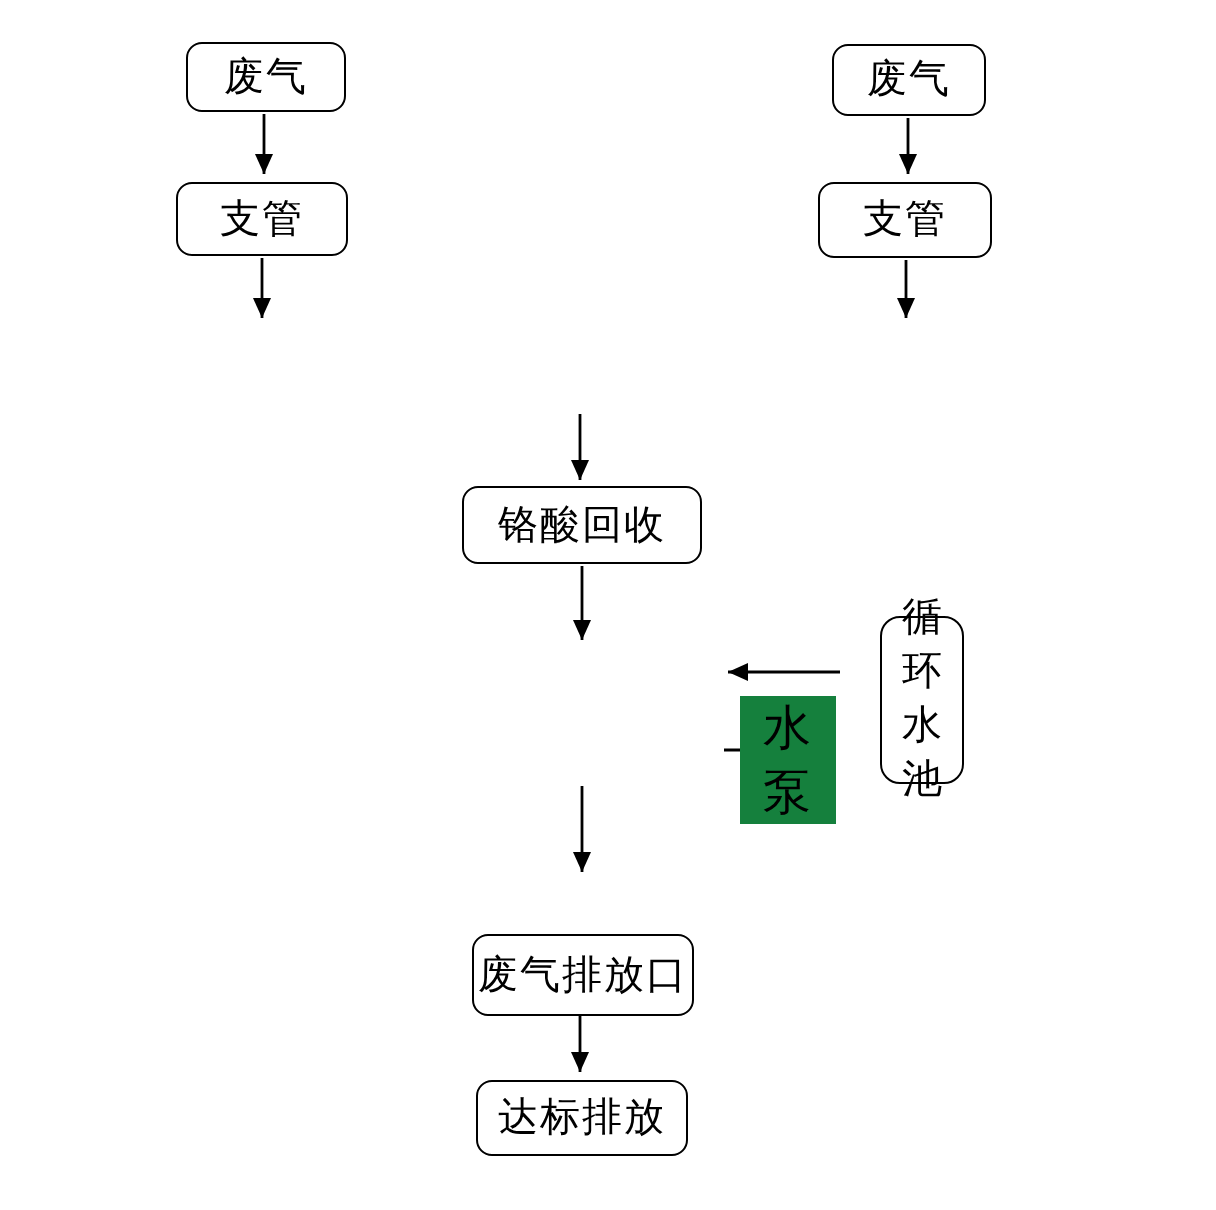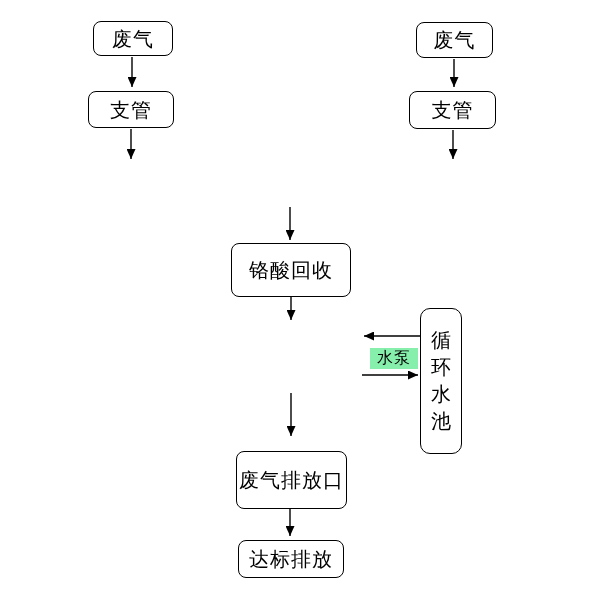--- a/index.html
+++ b/index.html
@@ -38,24 +38,24 @@
     width: 21px;
     margin: 0 auto;
     word-break: break-all;
     white-space: normal;
     text-align: center;
     line-height: 27px;
     letter-spacing: 0;
   }
   .edge-label {
     position: absolute;
-    font-size: 16px;
+    font-size: 24px;
     letter-spacing: 1px;
     text-align: center;
-    background: #86efac;
+    background: #15803d;
   }
 </style>
 </head>
 <body>
 
 <div class="canvas">
 
   <svg class="arrows" viewBox="0 0 608 605" xmlns="http://www.w3.org/2000/svg" aria-hidden="true">
     <defs>
       <marker id="arw" markerUnits="userSpaceOnUse" markerWidth="11" markerHeight="9" refX="10" refY="4.5" orient="auto">
@@ -86,32 +86,32 @@
 
   <div class="node" style="left:88px;  top:91px;  width:86px;  height:37px;">
     <span>支管</span>
   </div>
 
   <div class="node" style="left:409px; top:91px;  width:87px;  height:38px;">
     <span>支管</span>
   </div>
 
 
-  <div class="node" style="left:231px; top:243px; width:120px; height:54px;">
+  <div class="node" style="left:231px; top:243px; width:120px; height:39px;">
     <span>铬酸回收</span>
   </div>
 
 
-  <div class="node r10" style="left:420px; top:308px; width:42px; height:146px;justify-content:flex-end;">
+  <div class="node r10" style="left:440px; top:308px; width:42px; height:84px;justify-content:flex-end;">
     <span class="vtext">循环水池</span>
   </div>
 
   <div class="edge-label" style="left:370px; top:348px; width:48px;">水泵</div>
 
-  <div class="node" style="left:236px; top:451px; width:111px; height:58px;">
+  <div class="node" style="left:236px; top:467px; width:111px; height:41px;">
     <span>废气排放口</span>
   </div>
 
   <div class="node" style="left:238px; top:540px; width:106px; height:38px;">
     <span>达标排放</span>
   </div>
 
 </div>
 
 </body></html>

